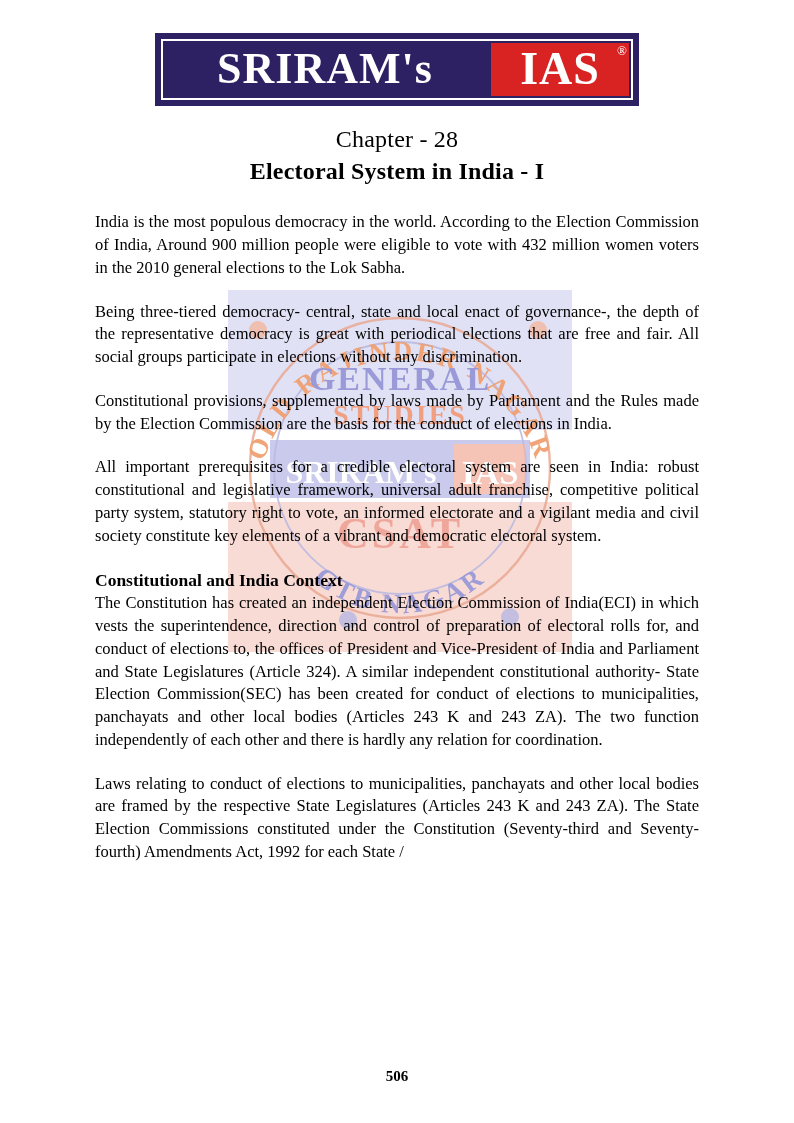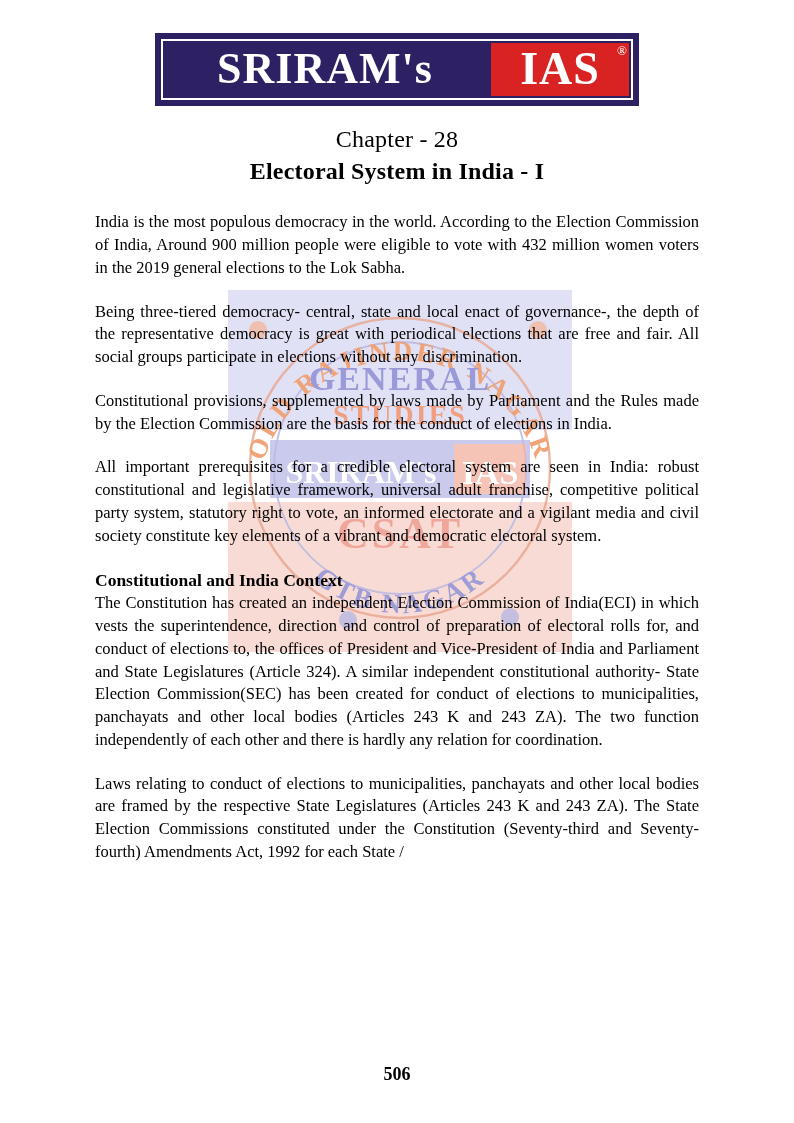--- a/index.html
+++ b/index.html
@@ -153,21 +153,21 @@
     text-align: left;
   }
 
   
   .page-number {
     position: absolute;
     left: 0;
     bottom: 38px;
     width: 794px;
     text-align: center;
-    font-size: 18px;
+    font-size: 15px;
     font-weight: bold;
     z-index: 2;
   }
 </style>
 </head>
 <body>
 
 <div class="page">
 
   <div class="watermark-layer">
@@ -225,21 +225,21 @@
         </div>
       </div>
     </div>
   </div>
 
   <div class="content">
 
     <h1 class="chapter-title">Chapter - 28</h1>
     <h1 class="chapter-subtitle">Electoral System in India - I</h1>
 
-    <p class="body-para">India is the most populous democracy in the world. According to the Election Commission of India, Around 900 million people were eligible to vote with 432 million women voters in the 2019 general elections to the Lok Sabha.</p>
+    <p class="body-para">India is the most populous democracy in the world. According to the Election Commission of India, Around 900 million people were eligible to vote with 432 million women voters in the 2010 general elections to the Lok Sabha.</p>
     <p class="body-para">Being three-tiered democracy- central, state and local enact of governance-, the depth of the representative democracy is great with periodical elections that are free and fair. All social groups participate in elections without any discrimination.</p>
     <p class="body-para">Constitutional provisions, supplemented by laws made by Parliament and the Rules made by the Election Commission are the basis for the conduct of elections in India.</p>
     <p class="body-para">All important prerequisites for a credible electoral system are seen in India: robust constitutional and legislative framework, universal adult franchise, competitive political party system, statutory right to vote, an informed electorate and a vigilant media and civil society constitute key elements of a vibrant and democratic electoral system.</p>
 
     <h2 class="section-head">Constitutional and India Context</h2>
 
     <p class="body-para">The Constitution has created an independent Election Commission of India(ECI) in which vests the superintendence, direction and control of preparation of electoral rolls for, and conduct of elections to, the offices of President and Vice-President of India and Parliament and State Legislatures (Article 324).  A similar independent constitutional authority- State Election Commission(SEC) has been created for conduct of elections to municipalities, panchayats and other local bodies (Articles 243 K and 243 ZA).  The two function independently of each other and there is hardly any relation for coordination.</p>
     <p class="body-para tight">Laws relating to conduct of elections to municipalities, panchayats and other local bodies are framed by the respective State Legislatures (Articles 243 K and 243 ZA).  The State Election Commissions constituted under the Constitution (Seventy-third and Seventy-fourth) Amendments Act, 1992 for each State /</p>
 
   </div>

